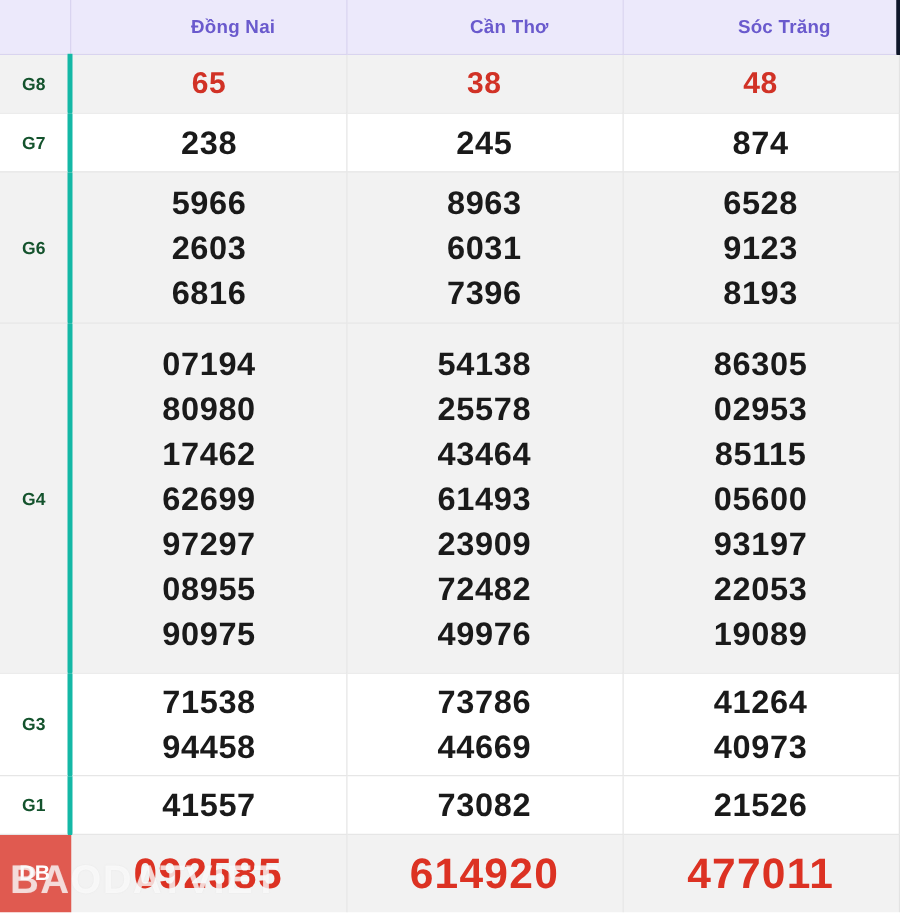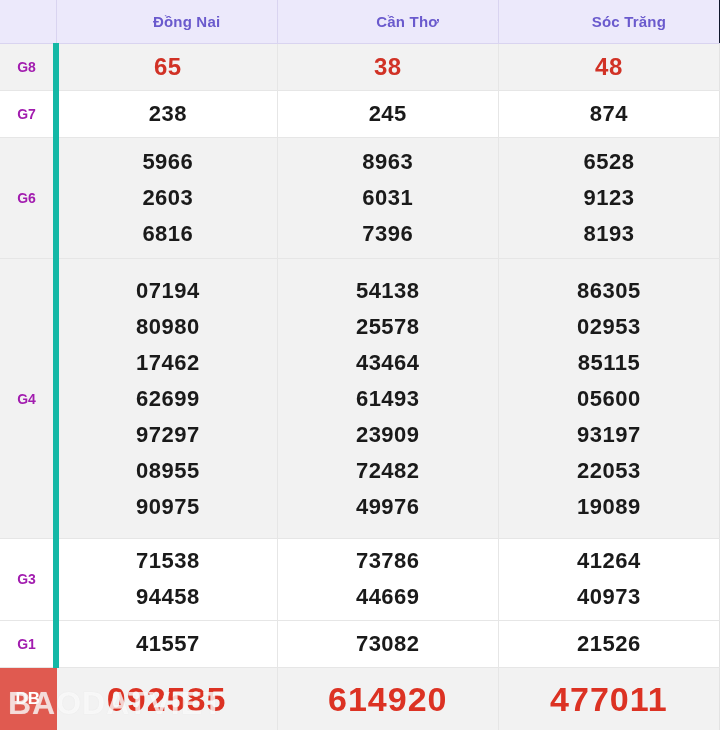--- a/index.html
+++ b/index.html
@@ -38,43 +38,43 @@
     background: #ece9fb;
     color: #6a5acd;
     font-size: 15px;
     font-weight: bold;
     text-align: center;
     border-right: 1px solid #d9d4f0;
     border-bottom: 1px solid #d9d4f0;
     letter-spacing: .2px;
     padding-left: 41px;
   }
-  th.province-head:last-child { border-right: 1px solid #0f172a; }
+  th.province-head:last-child { border-right: 5px solid #0f172a; }
 
   
   tbody tr.shade td { background: #f2f2f2; }
   tbody tr.plain td { background: #ffffff; }
 
   td {
     border-bottom: 1px solid #e6e6e6;
     border-right: 1px solid #e6e6e6;
     text-align: center;
     vertical-align: middle;
   }
   td:last-child { border-right: 1px solid #e3e3e3; }
 
   td.prize-label {
     font-size: 14px;
     font-weight: bold;
-    color: #a21caf;
-    border-right: 6px solid #14b8a6;
+    color: #14532d;
+    border-right: 4px solid #14b8a6;
   }
 
   td.numbers {
-    font-size: 22px;
+    font-size: 26px;
     font-weight: bold;
     color: #1a1a1a;
     line-height: 36px;
     letter-spacing: .5px;
   }
 
   td.numbers .num-line { display: block; }
 
   
   tr.tier-g8 td.numbers {

